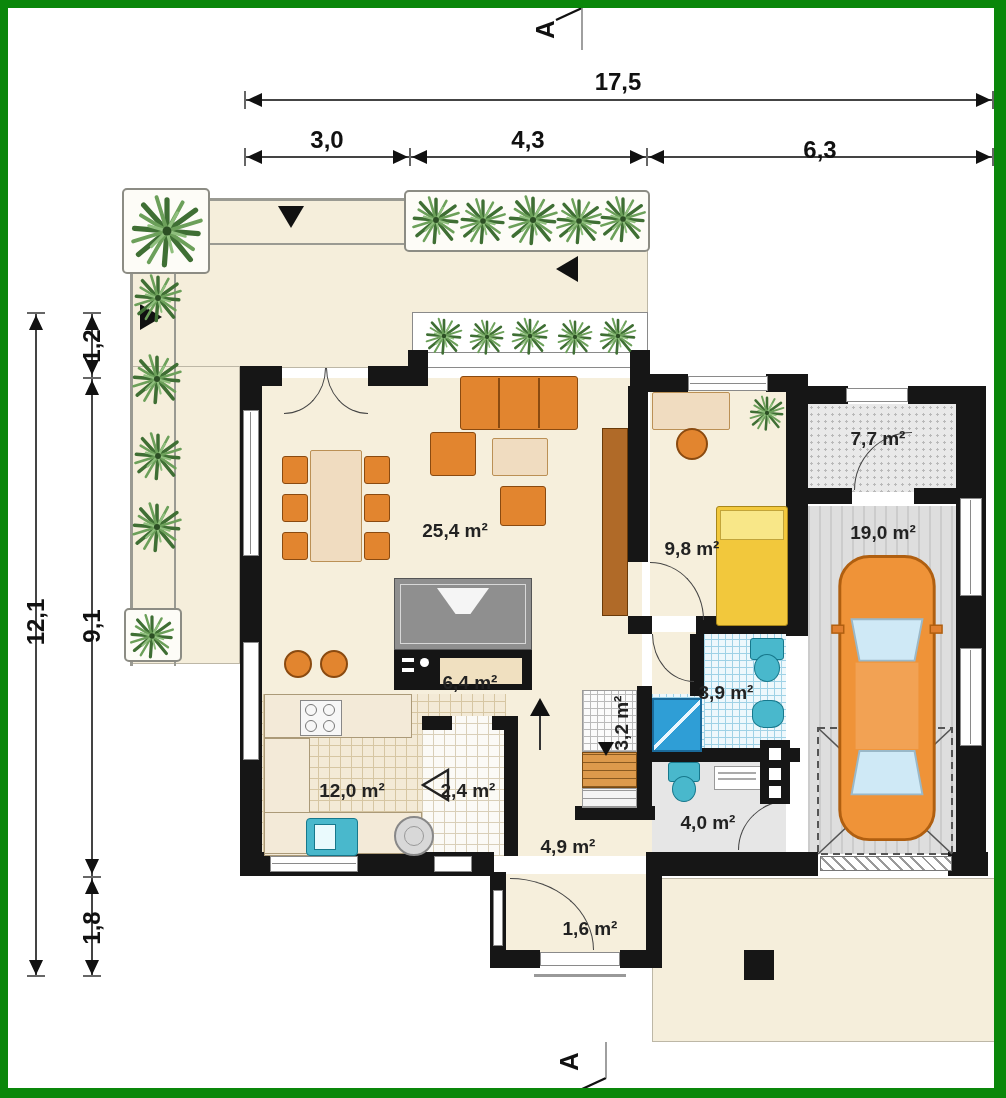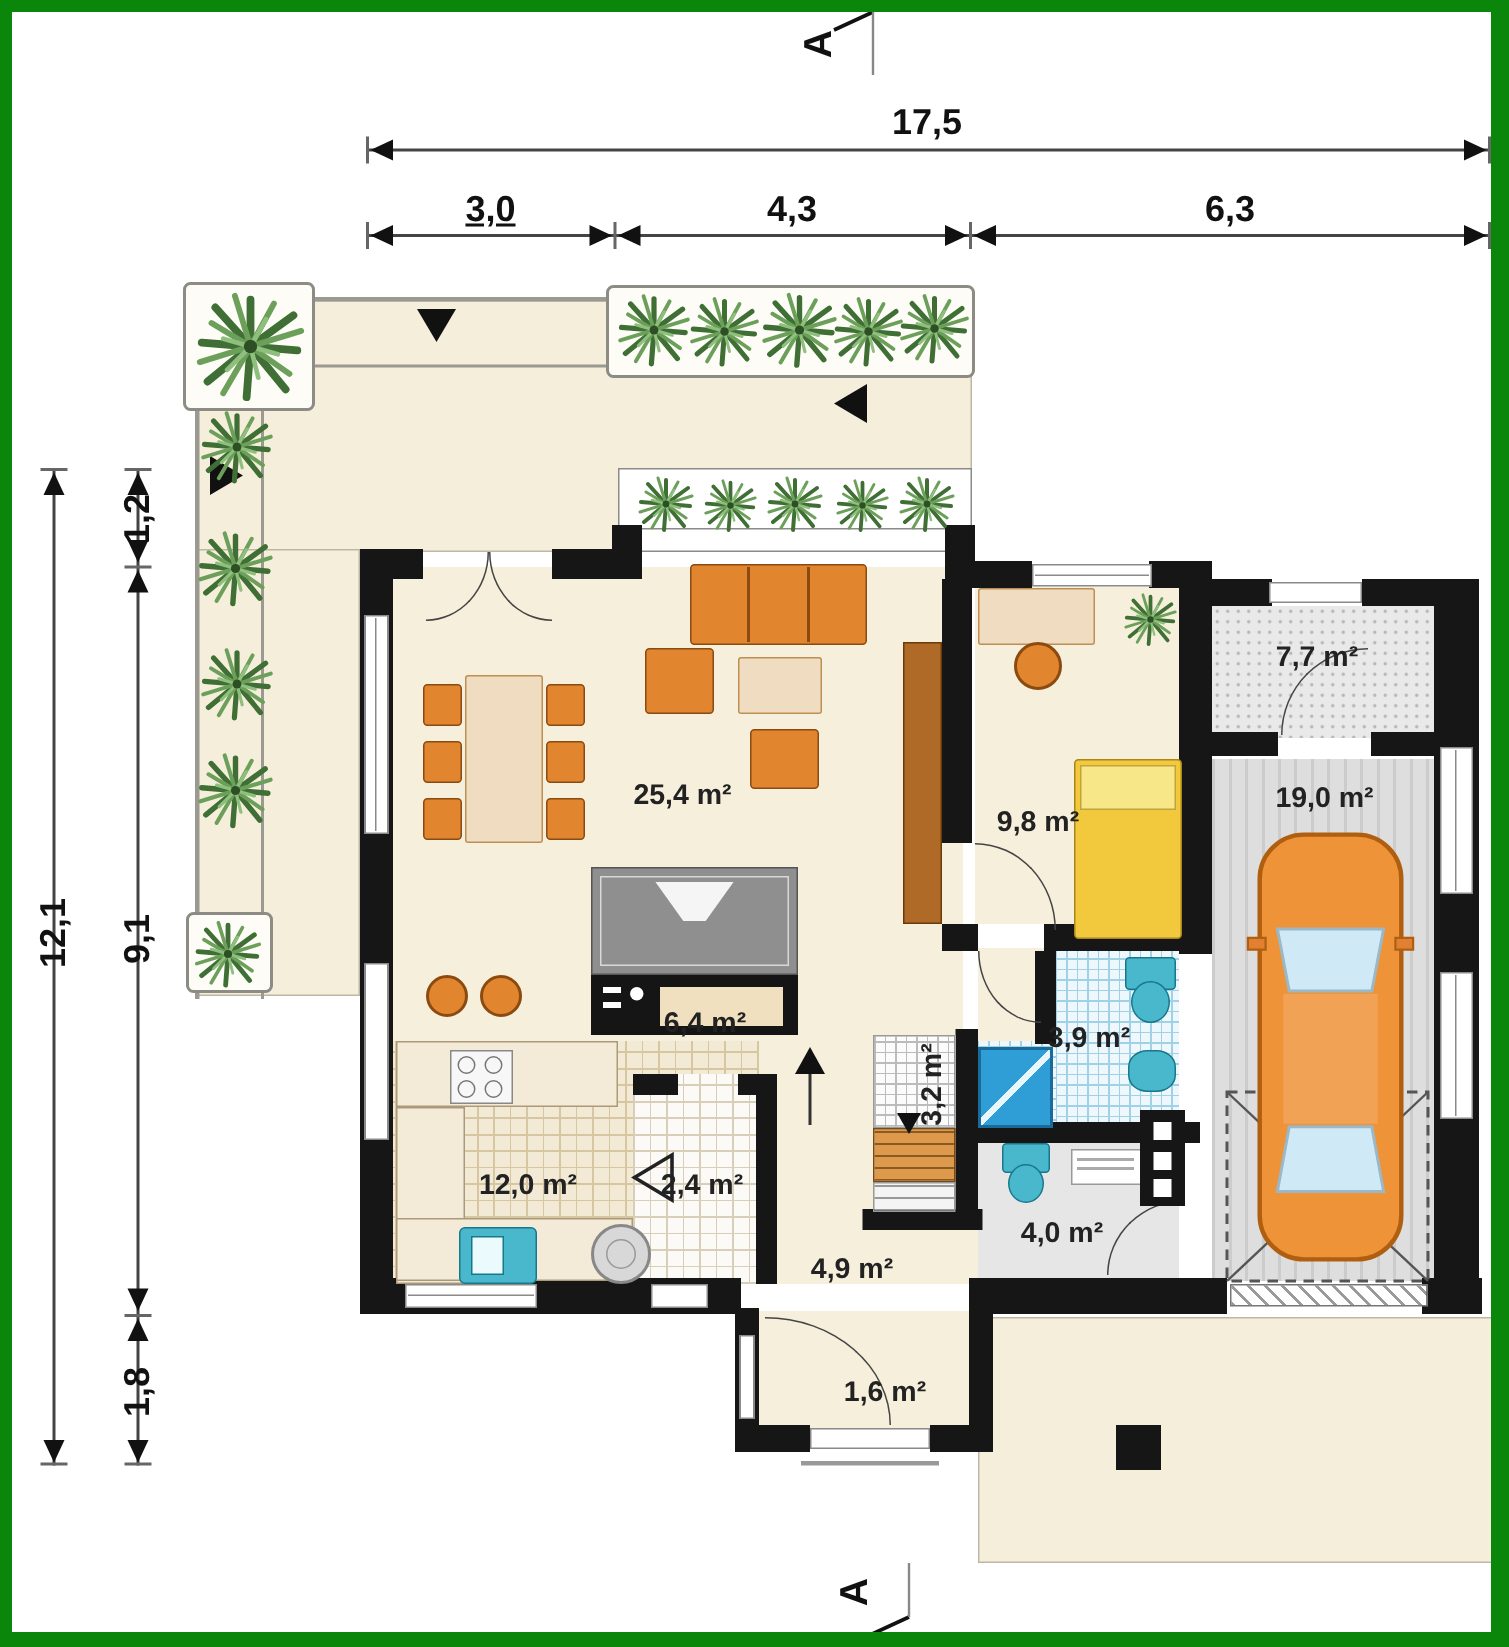--- a/index.html
+++ b/index.html
@@ -329,23 +329,23 @@
   <div class="tick" style="left:244px;top:148px;width:2px;height:18px;"></div>
   <div class="tick" style="left:409px;top:148px;width:2px;height:18px;"></div>
   <div class="tick" style="left:646px;top:148px;width:2px;height:18px;"></div>
   <div class="tick" style="left:992px;top:148px;width:2px;height:18px;"></div>
   <div class="ah ah-l" style="left:247px;top:150px;"></div>
   <div class="ah ah-r" style="left:393px;top:150px;"></div>
   <div class="ah ah-l" style="left:412px;top:150px;"></div>
   <div class="ah ah-r" style="left:630px;top:150px;"></div>
   <div class="ah ah-l" style="left:649px;top:150px;"></div>
   <div class="ah ah-r" style="left:976px;top:150px;"></div>
-  <div class="dimlabel" style="left:297px;top:126px;width:60px;text-decoration:underline;">3,0</div>
+  <div class="dimlabel" style="left:297px;top:126px;width:60px;">3,0</div>
   <div class="dimlabel" style="left:498px;top:126px;width:60px;">4,3</div>
-  <div class="dimlabel" style="left:790px;top:126px;width:60px;">6,3</div>
+  <div class="dimlabel" style="left:790px;top:136px;width:60px;">6,3</div>
 
   <div class="dimline" style="left:35px;top:313px;width:2px;height:664px;"></div>
   <div class="tick" style="left:27px;top:312px;width:18px;height:2px;"></div>
   <div class="tick" style="left:27px;top:975px;width:18px;height:2px;"></div>
   <div class="ah ah-u" style="left:29px;top:315px;"></div>
   <div class="ah ah-d" style="left:29px;top:960px;"></div>
   <div class="dimlabel" style="left:6px;top:608px;width:60px;transform:rotate(-90deg);">12,1</div>
 
   <div class="dimline" style="left:91px;top:313px;width:2px;height:664px;"></div>
   <div class="tick" style="left:83px;top:312px;width:18px;height:2px;"></div>

